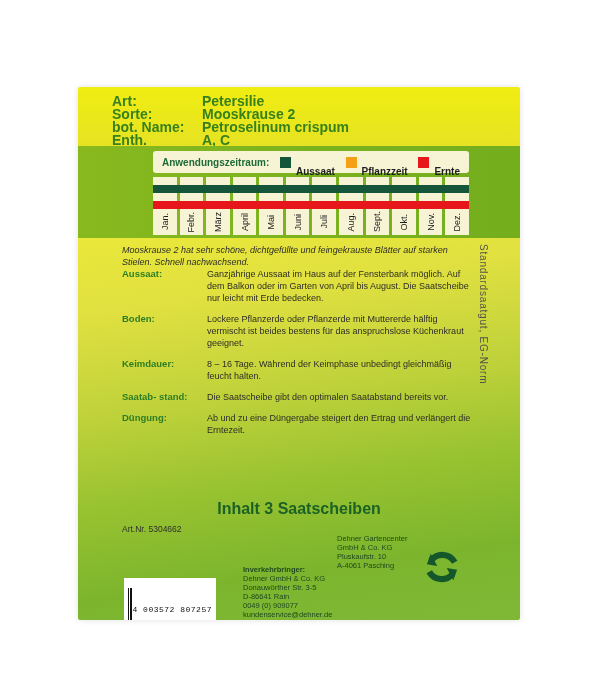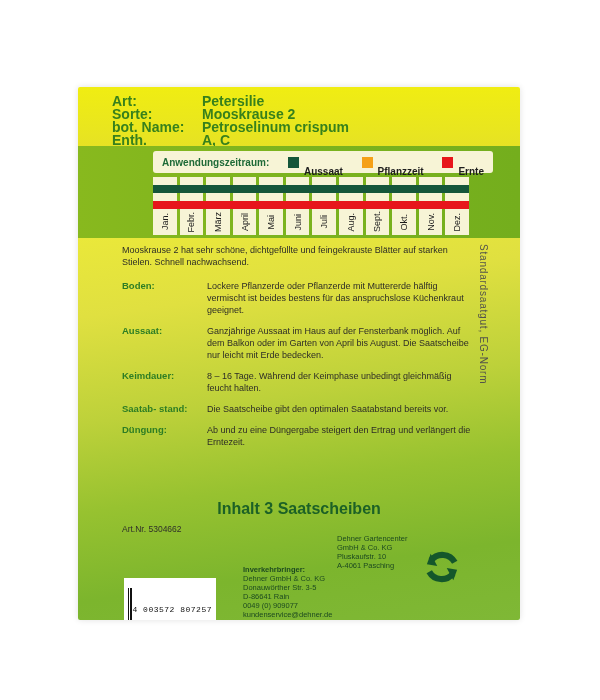--- a/index.html
+++ b/index.html
@@ -15,21 +15,21 @@
              color:#37811c;line-height:13px;}
   .info-row{display:flex;}
   .info-label{width:90px;}
   .info-value{width:170px;}
   .cert-block{position:absolute;left:312px;top:10px;font-size:10px;font-weight:bold;
               color:#2e7d1e;line-height:13px;}
 
   
   .band-section{height:92px;background:linear-gradient(90deg,#88b91e 0%,#7bb31e 50%,#74ae1d 100%);
                 position:relative;}
-  .legend-panel{position:absolute;left:75px;top:5px;width:340px;height:22px;background:#f7f4d6;
+  .legend-panel{position:absolute;left:75px;top:5px;width:316px;height:22px;background:#f7f4d6;
                 border-radius:3px;display:flex;align-items:center;padding:0 9px;box-sizing:border-box;}
   .legend-title{font-size:10px;font-weight:bold;color:#1e6a37;}
   .leg-item{display:flex;align-items:center;margin-left:auto;}
   .leg-sq{width:11px;height:11px;margin-right:5px;}
   .sq-aussaat{background:#15563a;}
   .sq-pflanz{background:#f5a118;}
   .sq-ernte{background:#e7161b;}
   .leg-label{font-size:10px;color:#1d1d1d;font-weight:bold;margin-top:19px;}
   .cal-grid{position:absolute;left:75px;top:31px;width:316px;height:58px;display:flex;gap:3px;}
   .col{flex:1;display:flex;flex-direction:column;}
@@ -40,21 +40,21 @@
   .month{writing-mode:vertical-rl;transform:rotate(180deg);font-size:9px;color:#1c1c1c;
          white-space:nowrap;}
   .bar{position:absolute;left:0;right:0;height:8px;}
   .bar-aussaat{top:8px;background:#15563a;}
   .bar-ernte{top:24px;background:#e7161b;}
 
   
   .body-section{height:382px;position:relative;
      background:linear-gradient(172deg,#eae83a 0%,#e0e040 18%,#bdd13a 42%,#97c230 62%,#7cb52d 82%,#7fb836 100%);}
   .copy{position:absolute;left:44px;top:6px;width:356px;font-size:9px;line-height:12px;color:#2e2e26;}
-  .description{margin-bottom:12px;}
+  .description{font-style:italic;}
   .drow{display:flex;margin-bottom:9px;}
   .dlabel{width:85px;flex:none;font-weight:bold;color:#2d7d24;font-size:9.5px;padding-right:6px;
           box-sizing:border-box;}
   .dtext{flex:1;}
   .side-note{position:absolute;left:400px;top:6px;writing-mode:vertical-rl;font-size:10px;
              letter-spacing:0.8px;color:#53534b;white-space:nowrap;}
   .content-line{position:absolute;left:0;top:262px;width:100%;text-align:center;
                 font-size:16px;font-weight:bold;color:#1c6126;}
   .artnr{position:absolute;left:44px;top:286px;font-size:8.5px;color:#2f2f2a;}
   .barcode-box{position:absolute;left:46px;top:300px;width:92px;height:60px;background:#ffffff;
@@ -202,26 +202,26 @@
           </div>
         <div class="bar bar-aussaat"></div>
         <div class="bar bar-ernte"></div>
       </div>
     </div>
 
     <div class="body-section">
       <div class="copy">
         <div class="description">Mooskrause 2 hat sehr schöne, dichtgefüllte und feingekrauste Blätter auf starken Stielen. Schnell nachwachsend.</div>
         <div class="drow">
+          <span class="dlabel">Aussaat:</span>
+          <span class="dtext">Ganzjährige Aussaat im Haus auf der Fensterbank möglich. Auf dem Balkon oder im Garten von April bis August. Die Saatscheibe nur leicht mit Erde bedecken.</span>
+        </div>
+        <div class="drow">
           <span class="dlabel">Boden:</span>
           <span class="dtext">Lockere Pflanzerde oder Pflanzerde mit Muttererde hälftig vermischt ist beides bestens für das anspruchslose Küchenkraut geeignet.</span>
-        </div>
-        <div class="drow">
-          <span class="dlabel">Aussaat:</span>
-          <span class="dtext">Ganzjährige Aussaat im Haus auf der Fensterbank möglich. Auf dem Balkon oder im Garten von April bis August. Die Saatscheibe nur leicht mit Erde bedecken.</span>
         </div>
         <div class="drow">
           <span class="dlabel">Keimdauer:</span>
           <span class="dtext">8 – 16 Tage. Während der Keimphase unbedingt gleichmäßig feucht halten.</span>
         </div>
         <div class="drow">
           <span class="dlabel">Saatab- stand:</span>
           <span class="dtext">Die Saatscheibe gibt den optimalen Saatabstand bereits vor.</span>
         </div>
         <div class="drow">

